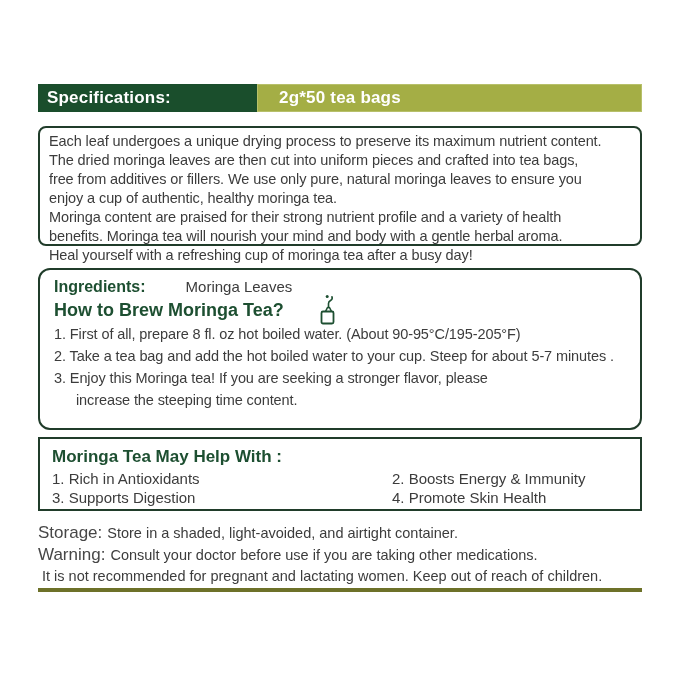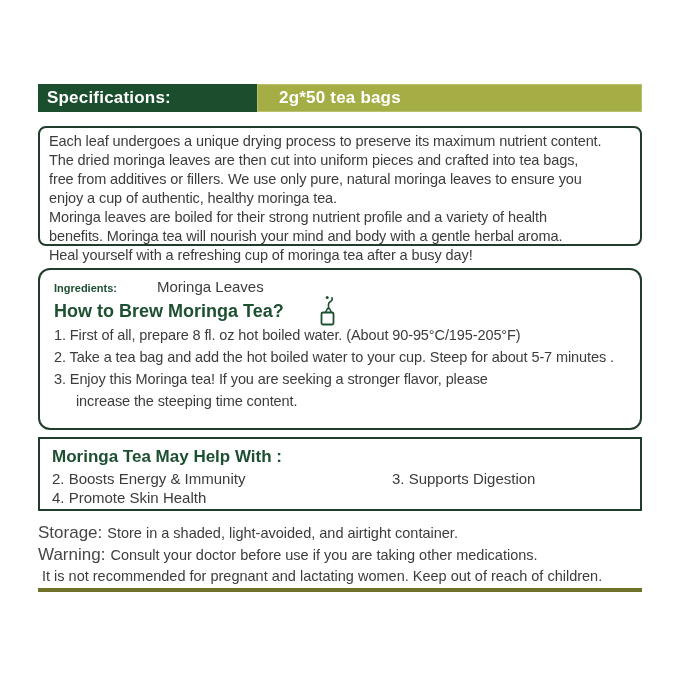--- a/index.html
+++ b/index.html
@@ -33,21 +33,21 @@
   .box1{top:126px;height:120px;border-radius:8px;padding:4px 9px 0 9px;}
   .box2{top:268px;height:162px;border-radius:12px;padding:6px 9px 0 14px;}
   .box3{top:437px;height:74px;border-radius:0;padding:7px 9px 0 12px;}
   
   .desc-line{
     font-size:14.5px;line-height:19px;color:#3c3c3c;
     white-space:nowrap;letter-spacing:-0.1px;
   }
   
   .ing-line{line-height:22px;white-space:nowrap;}
-  .ing-label{color:#1d4f31;font-weight:bold;font-size:11px;margin-right:8px;}
+  .ing-label{color:#1d4f31;font-weight:bold;font-size:16px;margin-right:8px;}
   .ing-value{color:#3c3c3c;font-size:15px;margin-left:32px;}
   .brew-head-line{position:relative;line-height:24px;white-space:nowrap;}
   .brew-head{color:#1d4f31;font-weight:bold;font-size:18px;}
   .teabag{position:absolute;left:263px;top:-4px;}
   .step-line{
     font-size:14.5px;line-height:22px;color:#3c3c3c;white-space:nowrap;
     letter-spacing:-0.1px;
   }
   .step-cont{padding-left:22px;}
   
@@ -73,21 +73,21 @@
   <div class="hdr-row r2">
     <div class="hdr-label">Specifications:</div>
     <div class="hdr-value">2g*50 tea bags</div>
   </div>
 
   <div class="box box1">
     <div class="desc-line">Each leaf undergoes a unique drying process to preserve its maximum nutrient content.</div>
     <div class="desc-line">The dried moringa leaves are then cut into uniform pieces and crafted into tea bags,</div>
     <div class="desc-line">free from additives or fillers. We use only pure, natural moringa leaves to ensure you</div>
     <div class="desc-line">enjoy a cup of authentic, healthy moringa tea.</div>
-    <div class="desc-line">Moringa leaves are boiled for their strong nutrient profile and a variety of health</div>
+    <div class="desc-line">Moringa content are praised for their strong nutrient profile and a variety of health</div>
     <div class="desc-line">benefits. Moringa tea will nourish your mind and body with a gentle herbal aroma.</div>
     <div class="desc-line">Heal yourself with a refreshing cup of moringa tea after a busy day!</div>
   </div>
 
   <div class="box box2">
     <div class="ing-line">
       <span class="ing-label">Ingredients:</span><span class="ing-value">Moringa Leaves</span>
     </div>
     <div class="brew-head-line">
       <span class="brew-head">How to Brew Moringa Tea?</span>
@@ -102,20 +102,21 @@
     </div>
     <div class="step-line">1. First of all, prepare 8 fl. oz hot boiled water. (About 90-95°C/195-205°F)</div>
     <div class="step-line">2. Take a tea bag and add the hot boiled water to your cup. Steep for about 5-7 minutes .</div>
     <div class="step-line">3. Enjoy this Moringa tea! If you are seeking a stronger flavor, please</div>
     <div class="step-line step-cont">increase the steeping time content.</div>
   </div>
 
   <div class="box box3">
     <div class="benefit-head">Moringa Tea May Help With :</div>
     <div class="benefit-grid">
+      <div class="benefit-item">1. Rich in Antioxidants</div>
       <div class="benefit-item">2. Boosts Energy &amp; Immunity</div>
       <div class="benefit-item">3. Supports Digestion</div>
       <div class="benefit-item">4. Promote Skin Health</div>
     </div>
   </div>
 
   <div class="footer">
     <div class="fline">
       <span class="flabel">Storage:</span><span>Store in a shaded, light-avoided, and airtight container.</span>
     </div>

